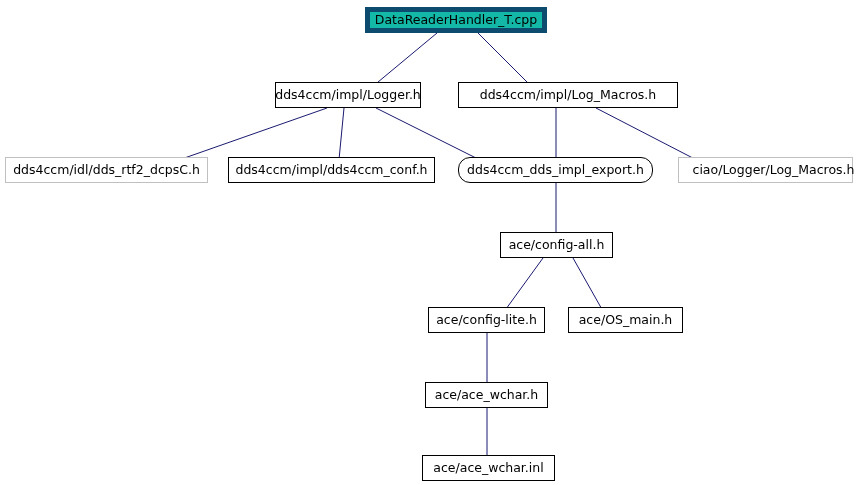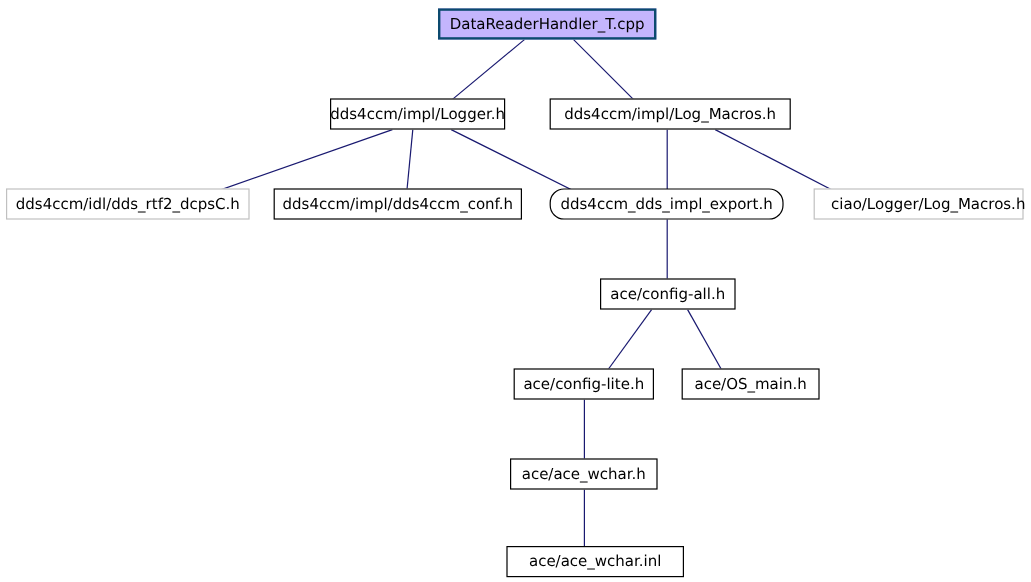--- a/index.html
+++ b/index.html
@@ -32,22 +32,22 @@
     justify-content: center;
     font-size: 12.5px;
     line-height: 1;
     color: #000000;
     white-space: nowrap;
     background: #ffffff;
     border: 1px solid #000000;
     letter-spacing: 0px;
   }
   .node.root-node {
-    background: #c4b5fd;
-    border: 2px solid #0c4a6e;
+    background: #14b8a6;
+    border: 5px solid #0c4a6e;
   }
   .node.external-node {
     background: #ffffff;
     border: 1px solid #c0c0c0;
   }
   .node-label {
     display: block;
     padding: 0 2px;
   }
 </style>
@@ -78,21 +78,21 @@
       </g>
   </svg>
 
   <div id="nodes-layer">
       <div class="node root-node" style="left: 365px; top: 7px; width: 182px; height: 26px;">
         <span class="node-label">DataReaderHandler_T.cpp</span>
       </div>
       <div class="node" style="left: 275px; top: 82px; width: 146px; height: 26px;">
         <span class="node-label">dds4ccm/impl/Logger.h</span>
       </div>
-      <div class="node" style="left: 458px; top: 82px; width: 201px; height: 26px;">
+      <div class="node" style="left: 458px; top: 82px; width: 220px; height: 26px;">
         <span class="node-label">dds4ccm/impl/Log_Macros.h</span>
       </div>
       <div class="node external-node" style="left: 5px; top: 157px; width: 203px; height: 26px;">
         <span class="node-label">dds4ccm/idl/dds_rtf2_dcpsC.h</span>
       </div>
       <div class="node" style="left: 228px; top: 157px; width: 207px; height: 26px;">
         <span class="node-label">dds4ccm/impl/dds4ccm_conf.h</span>
       </div>
       <div class="node" style="left: 458px; top: 157px; width: 195px; height: 26px; border-radius: 12px;">
         <span class="node-label">dds4ccm_dds_impl_export.h</span>
@@ -105,18 +105,18 @@
       </div>
       <div class="node" style="left: 428px; top: 307px; width: 117px; height: 26px; align-items: center;">
         <span class="node-label">ace/config-lite.h</span>
       </div>
       <div class="node" style="left: 568px; top: 307px; width: 115px; height: 26px;">
         <span class="node-label">ace/OS_main.h</span>
       </div>
       <div class="node" style="left: 425px; top: 382px; width: 123px; height: 26px;">
         <span class="node-label">ace/ace_wchar.h</span>
       </div>
-      <div class="node" style="left: 422px; top: 455px; width: 148px; height: 26px;">
+      <div class="node" style="left: 422px; top: 455px; width: 133px; height: 26px;">
         <span class="node-label">ace/ace_wchar.inl</span>
       </div>
     </div>
 
 </div>
 
 </body></html>

